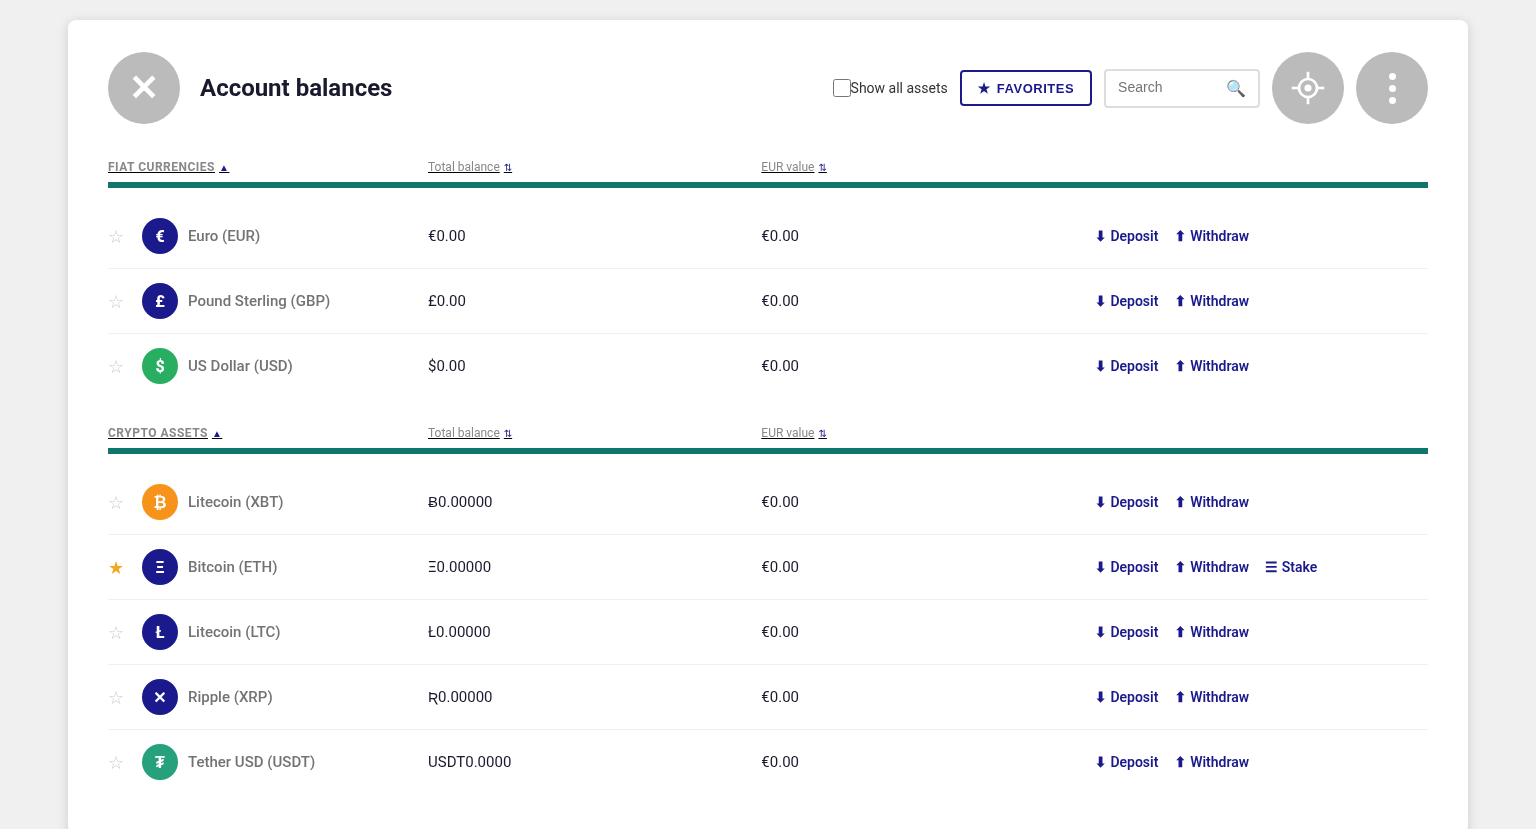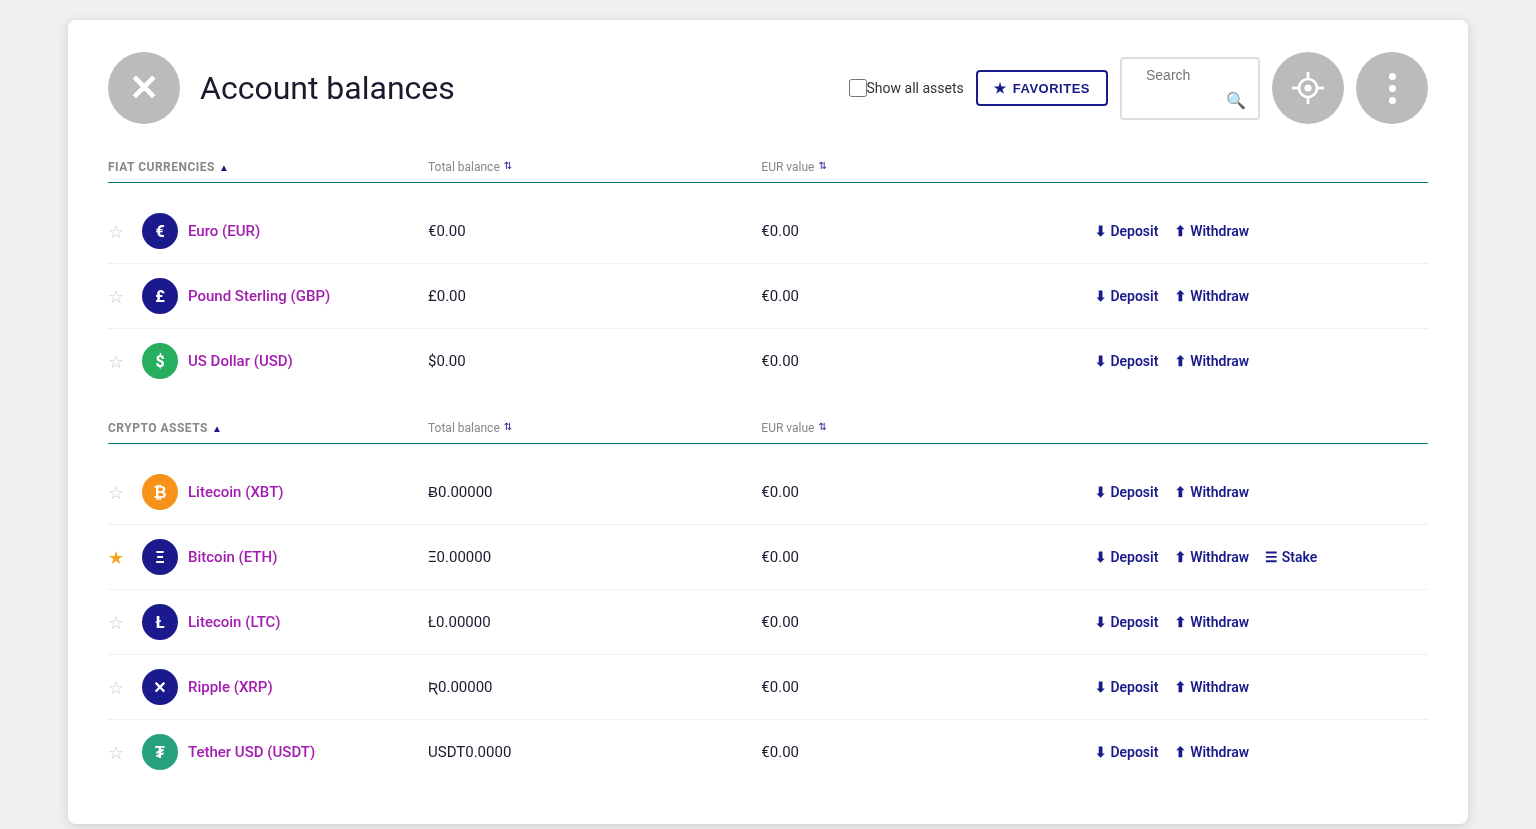--- a/index.html
+++ b/index.html
@@ -36,22 +36,22 @@
       align-items: center;
       justify-content: center;
       cursor: pointer;
       flex-shrink: 0;
       font-size: 36px;
       color: #fff;
       font-weight: bold;
       border: none;
     }
     .title {
-      font-size: 32px;
-      font-weight: 400;
+      font-size: 24px;
+      font-weight: 700;
       color: #1a1a2e;
       flex: 1;
     }
     .header-controls {
       display: flex;
       align-items: center;
       gap: 12px;
     }
     .show-all-assets {
       display: flex;
@@ -80,27 +80,26 @@
       background: #fff;
       cursor: pointer;
       letter-spacing: 0.5px;
     }
     .favorites-btn .star {
       color: #1a1a8c;
       font-size: 14px;
     }
     .search-box {
       display: flex;
-      align-items: flex-end;
+      align-items: flex-start;
       border: 2px solid #ddd;
       border-radius: 4px;
       padding: 8px 12px;
       gap: 8px;
       min-width: 140px;
-      flex-direction: column;
     }
     .search-box input {
       border: none;
       outline: none;
       font-size: 14px;
       color: #333;
       width: 100px;
       background: transparent;
     }
     .scan-btn {
@@ -138,40 +137,42 @@
     .dot {
       width: 7px;
       height: 7px;
       background: #fff;
       border-radius: 50%;
     }
     .section-header {
       display: grid;
       grid-template-columns: 320px 1fr 1fr 1fr;
       padding: 8px 0;
-      border-bottom: 1px solid #0f766e;
+      border-bottom: 6px solid #0f766e;
       margin-bottom: 16px;
+      text-decoration: underline;
     }
     .section-title {
       font-size: 12px;
       font-weight: 700;
       color: #888;
       letter-spacing: 0.5px;
       display: flex;
       align-items: center;
       gap: 4px;
     }
     .sort-arrow {
       font-size: 10px;
       color: #1a1a8c;
     }
     .col-header {
       font-size: 12px;
       color: #888;
       display: flex;
+      align-items: center;
       gap: 4px;
     }
     .asset-row {
       display: grid;
       grid-template-columns: 320px 1fr 1fr 1fr;
       align-items: center;
       padding: 14px 0;
       border-bottom: 1px solid #f0f0f0;
     }
     .asset-row:last-child {
@@ -206,21 +207,21 @@
     .icon-eur { background: #1a1a8c; }
     .icon-gbp { background: #1a1a8c; }
     .icon-usd { background: #27ae60; }
     .icon-xbt { background: #f7931a; }
     .icon-eth { background: #1a1a8c; }
     .icon-ltc { background: #1a1a8c; }
     .icon-xrp { background: #1a1a8c; }
     .icon-usdt { background: #26a17b; }
     .asset-name {
       font-size: 15px;
-      color: #a21caf;
+      color: #737373;
       font-weight: 500;
     }
     .balance {
       font-size: 15px;
       color: #1a1a2e;
     }
     .eur-value {
       font-size: 15px;
       color: #1a1a2e;
     }

